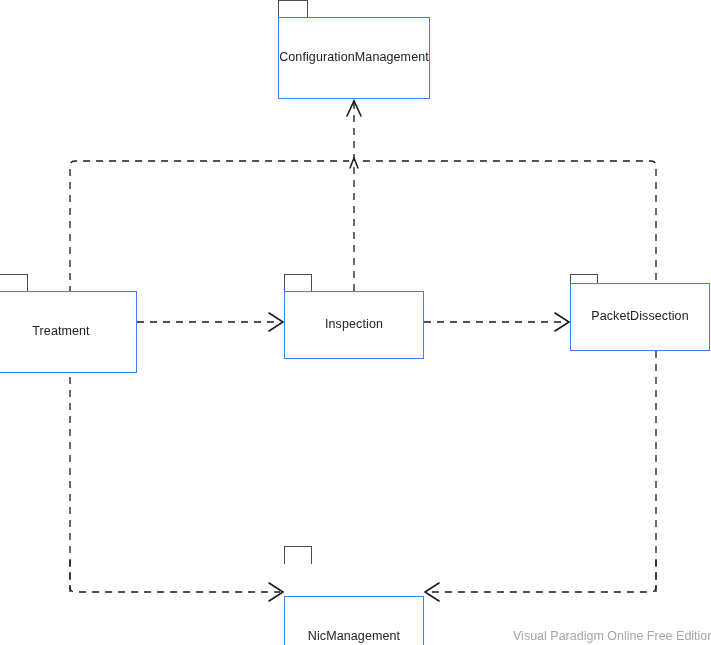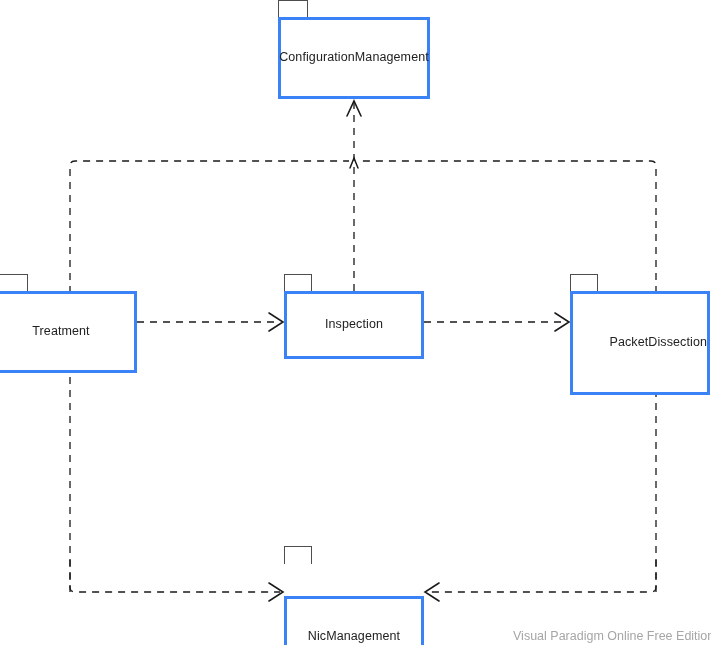--- a/index.html
+++ b/index.html
@@ -31,21 +31,21 @@
   .pkg-tab {
     position: absolute;
     box-sizing: border-box;
     border: 1px solid #4d4d4d;
     border-bottom: none;
     background: #ffffff;
   }
   .pkg-body {
     position: absolute;
     box-sizing: border-box;
-    border: 3px solid #3b82f6;
+    border: 1px solid #3b82f6;
     background: #ffffff;
     display: flex;
     align-items: center;
     justify-content: center;
   }
   .pkg-label {
     font-family: "Liberation Sans", sans-serif;
     font-size: 12.5px;
     color: #222222;
     line-height: 1.1;
@@ -118,21 +118,21 @@
 
   <div class="pkg">
     <div class="pkg-tab" style="left:284px; top:274px; width:28px; height:18px;"></div>
     <div class="pkg-body" style="left:284px; top:291px; width:140px; height:68px;">
       <span class="pkg-label">Inspection</span>
     </div>
   </div>
 
   <div class="pkg">
     <div class="pkg-tab" style="left:570px; top:274px; width:28px; height:18px;"></div>
-    <div class="pkg-body" style="left:570px; top:291px; width:140px; height:104px;justify-content:flex-end;">
+    <div class="pkg-body" style="left:570px; top:283px; width:140px; height:68px;">
       <span class="pkg-label">PacketDissection</span>
     </div>
   </div>
 
   <div class="pkg">
     <div class="pkg-tab" style="left:284px; top:546px; width:28px; height:18px;"></div>
     <div class="pkg-body" style="left:284px; top:563px; width:140px; height:82px;margin-top:33px;">
       <span class="pkg-label">NicManagement</span>
     </div>
   </div>

